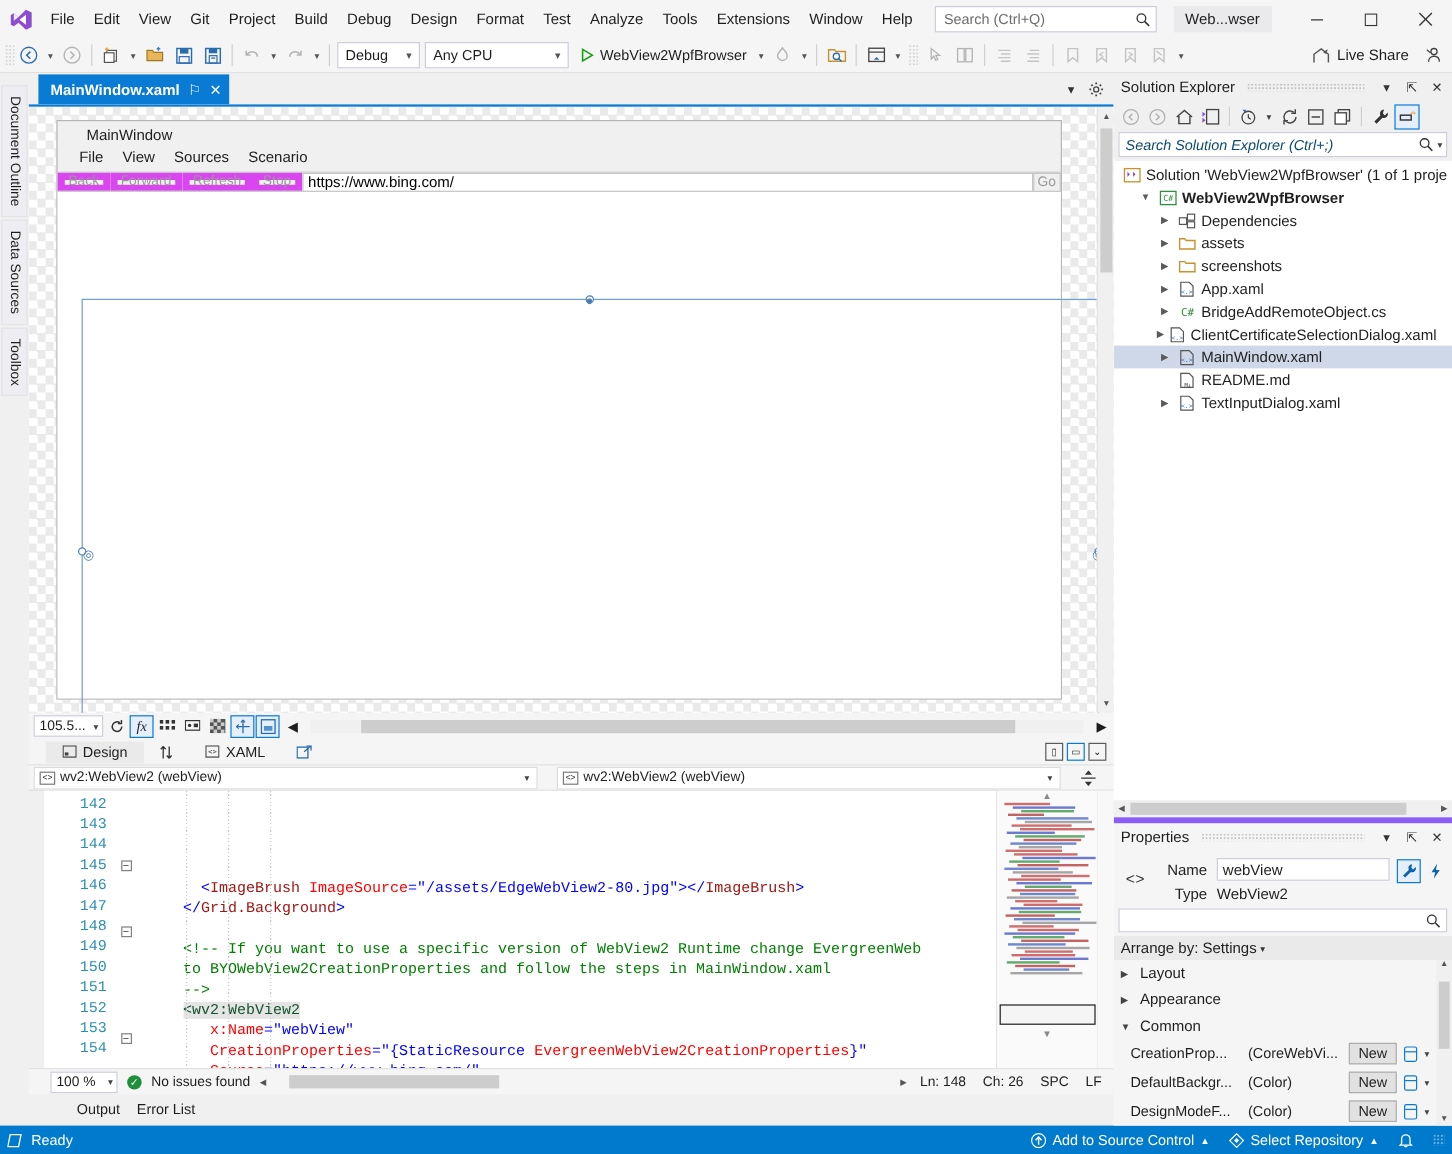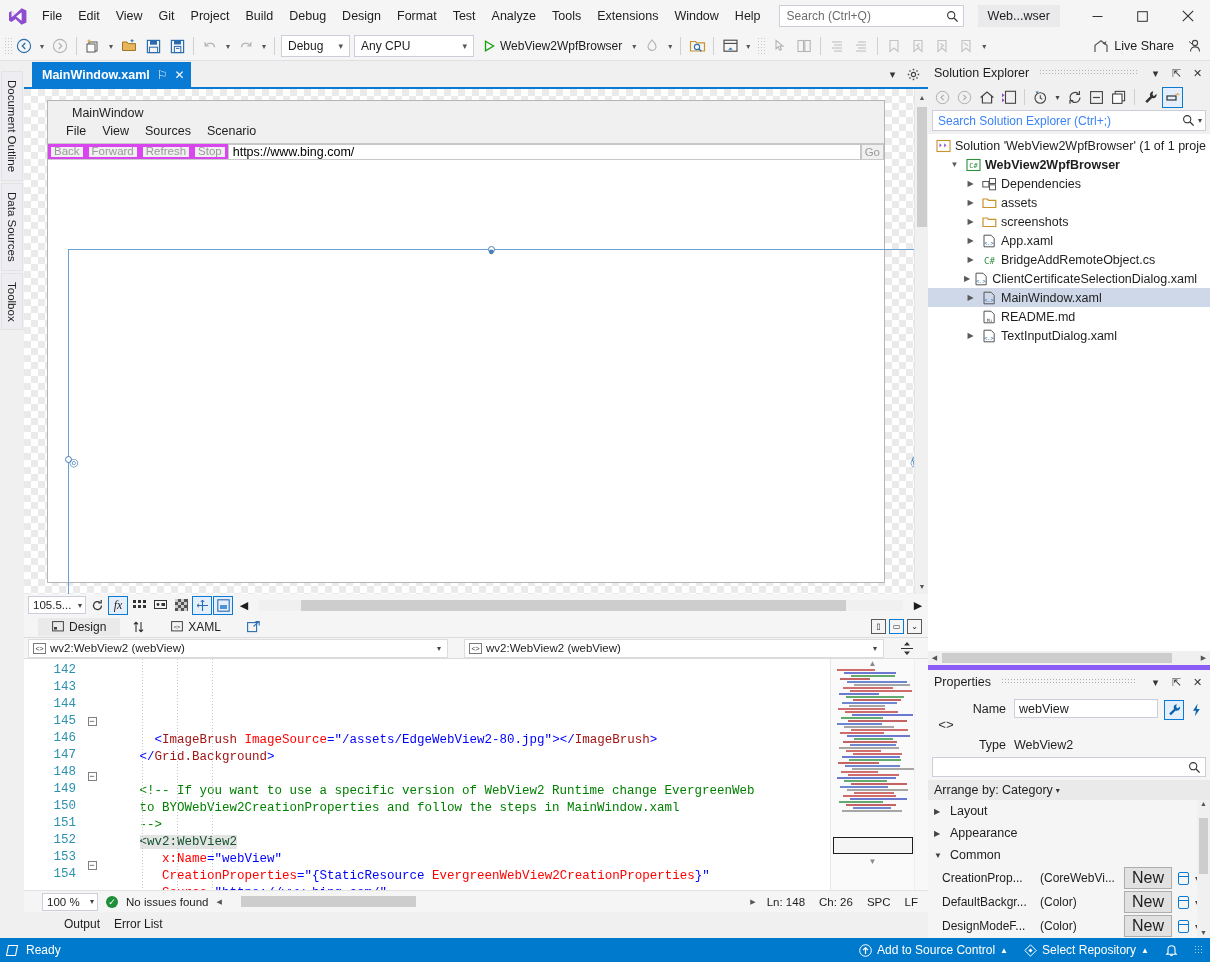--- a/index.html
+++ b/index.html
@@ -65,21 +65,21 @@
         border-top: 2px solid #0a7bd5; background:#f5f5f5; }
   .designer-canvas { flex:1; position:relative; overflow:hidden;
         background:
           repeating-conic-gradient(#ffffff 0% 25%, #eaeaea 0% 50%) 0 0 / 14px 14px; }
   .design-window { position:absolute; left:23px; top:11px; width:838px; height:483px;
         background:#f0f0f0; border:1px solid #b5b5b5; }
   .dw-title { font-size:12.5px; padding:5px 0 2px 24px; color:#1e1e1e; }
   .dw-menu { display:flex; gap:0px; padding-left:10px; font-size:12.5px; }
   .dw-menu span { padding: 2px 8px; }
   .dw-toolbar { display:flex; align-items:stretch; height:17px; border-top:1px solid #c9c9c9; margin-top:3px; }
-  .dw-btn { border:3px solid #d946ef; background:#f0f0f0; color:#9a9a9a; font-size:11.5px;
+  .dw-btn { border:6px solid #d946ef; background:#f0f0f0; color:#9a9a9a; font-size:11.5px;
             padding: 0 3px; display:flex; align-items:center; line-height:1; }
   .dw-url { flex:1; background:#fff; border:1px solid #c6c6c6; font-size:12.5px; padding-left:4px;
             display:flex; align-items:center; color:#000; }
   .dw-go { border:1px solid #c6c6c6; background:#f0f0f0; color:#9a9a9a; font-size:11.5px;
            padding:0 3px; display:flex; align-items:center; }
   .dw-web { position:absolute; left:0; right:0; top:58px; bottom:0; background:#fff; border-top:1px solid #c9c9c9; }
 
   
   .sel-box { position:absolute; left:44px; top:160px; width:848px; height:422px;
              border:1px solid #6a9fd8; pointer-events:none; }
@@ -119,21 +119,21 @@
   .crumbs { height: 21px; flex:0 0 21px; display:flex; align-items:center; background:#f5f5f5; gap:16px;
             padding: 0 4px; border-bottom:1px solid #dcdcdc; }
   .crumb { height:19px; border:1px solid #dcdcdc; background:#fff; display:flex; align-items:center;
            padding: 0 2px 0 4px; font-size:11.5px; gap:4px; }
   .crumb .cv { flex:1; white-space:nowrap; overflow:hidden; }
   .crumb .ca { font-size:8px; color:#444; padding:0 4px; }
   .crumb-ico { display:inline-flex; align-items:center; justify-content:center; width:13px; height:11px;
                border:1px solid #7a7a7a; font-size:7px; color:#333; background:#fff;}
 
   
-  .editor { flex: 0 0 231px; display:flex; background:#fff; min-height:0; position:relative; }
+  .editor { flex: 0 0 231px; display:flex; background:#fff; min-height:0; position:relative;margin-left:13px; }
   .gutter { width: 58px; flex:0 0 58px; text-align:right; padding-right:6px; padding-top:3px;
             font-family:"Liberation Mono", monospace; font-size:12.5px; color:#2b91af; background:#fff; }
   .gline { height:17px; line-height:17px; }
   .foldcol { width: 20px; flex:0 0 20px; position:relative; padding-top:3px; }
   .foldbox { width:9px; height:9px; border:1px solid #808080; background:#fff; color:#333; font-size:9px;
              line-height:7px; text-align:center; margin: 4px auto 0; }
   .guide { position:absolute; top:0; bottom:0; width:1px;
            background: repeating-linear-gradient(to bottom,#c8c8c8 0 1px, transparent 1px 3px); }
   .codearea { flex:1; padding-top:3px; font-family:"Liberation Mono", monospace; font-size:12.5px;
               position:relative; overflow:hidden; white-space:pre; }
@@ -174,57 +174,57 @@
       background-size: 3px 3px; background-position: 0 2px; }
   .ph-btn { width:17px; height:18px; display:flex; align-items:center; justify-content:center; font-size:11px; color:#333;}
 
   .se-toolbar { height: 24px; display:flex; align-items:center; gap:1px; padding-left:4px; }
   .se-btn { width:21px; height:21px; display:flex; align-items:center; justify-content:center; }
   .se-btn.on { border:1px solid #0a7bd5; background:#e4effb; }
   .se-sep { width:1px; height:16px; background:#d0d0d0; margin:0 4px; }
 
   .se-search { height:21px; margin: 1px 4px 3px 4px; border:1px solid #cccedb; background:#fff;
                display:flex; align-items:center; padding-left:5px; font-size:12px; }
-  .se-search .ph { flex:1; color:#3b82f6; }
+  .se-search .ph { flex:1; color:#0c4a6e;font-style:italic; }
 
   .tree { flex:1; background:#fff; overflow:hidden; padding-top:2px; font-size:12.5px; }
   .trow { height:19px; display:flex; align-items:center; gap:4px; padding-right:20px; white-space:nowrap; }
   .trow.sel { background:#cfd8e8; }
   .tarrow { width:13px; text-align:center; font-size:8px; color:#5a5a5a; }
   .tico { width:16px; display:flex; align-items:center; justify-content:center; font-size:10px; }
   .tname.bold { font-weight:bold; }
 
   .se-hscroll { height:14px; background:#f0f0f0; position:relative; flex:0 0 14px; }
   .se-hscroll .thumb { position:absolute; left:14px; top:2px; width:230px; height:10px; background:#cdcdcd; }
   .se-hscroll .ar { position:absolute; top:0; width:13px; height:14px; display:flex; align-items:center;
                     justify-content:center; font-size:7px; color:#555; }
 
   
   .props { flex: 0 0 245px; display:flex; flex-direction:column; background:#f5f5f5; border-top:5px solid #8b5cf6;}
   .prop-name-row { display:flex; align-items:center; padding: 5px 4px 2px 4px; gap:6px; }
   .prop-ic { width:28px; text-align:center; font-family:"Liberation Mono",monospace; font-size:13px; color:#333; }
-  .prop-lbls { display:flex; flex-direction:column; gap:20px; flex:1;justify-content:center; }
+  .prop-lbls { display:flex; flex-direction:column; gap:4px; flex:1;justify-content:center; }
   .prop-line { display:flex; align-items:center; gap:8px; font-size:12.5px; }
   .prop-line .lbl { width:40px; text-align:right; }
   .prop-input { flex:1; height:19px; border:1px solid #cccedb; background:#fff; font-size:12.5px;
                 padding-left:4px; display:flex; align-items:center; }
   .prop-btns { display:flex; gap:2px; align-self:flex-start; margin-top:1px; }
   .pb { width:20px; height:20px; display:flex; align-items:center; justify-content:center; font-size:12px; }
   .pb.on { border:1px solid #0a7bd5; background:#e4effb; }
   .prop-search { height:20px; margin: 3px 4px; border:1px solid #cccedb; background:#fff; display:flex;
                  align-items:center; padding: 0 4px; }
   .arrange { height:20px; display:flex; align-items:center; padding-left:6px; font-size:12.5px; gap:3px;
              background:#eaeaea; }
   .cat-list { flex:1; background:#f5f5f5; overflow:hidden; position:relative; }
   .cat-row { height:22px; display:flex; align-items:center; gap:6px; padding-left:6px; font-size:12.5px; }
   .cat-arrow { font-size:8px; color:#444; width:10px; }
   .pr-row { height:24px; display:flex; align-items:center; gap:6px; padding-left:14px; font-size:12px; }
   .pr-row .pn { width:92px; overflow:hidden; white-space:nowrap; }
   .pr-row .pv { width:78px; color:#1e1e1e; white-space:nowrap; overflow:hidden;}
-  .newbtn { border:1px solid #adadad; background:#e1e1e1; font-size:16px; padding: 1px 7px; }
+  .newbtn { border:1px solid #adadad; background:#e1e1e1; font-size:12px; padding: 1px 7px; }
   .dbico { width:11px; height:13px; border:1px solid #0a7bd5; border-radius:2px; position:relative; }
   .dbico::before { content:''; position:absolute; left:0; right:0; top:3px; height:1px; background:#0a7bd5;}
   .cat-scroll { position:absolute; right:0; top:0; bottom:0; width:13px; background:#f0f0f0; }
   .cat-scroll .thumb { position:absolute; left:2px; top:18px; width:9px; height:56px; background:#cdcdcd; }
 
   
   .statusbar { height: 24px; flex:0 0 24px; background:#007acc; color:#fff; display:flex; align-items:center;
                font-size:12px; padding: 0 6px; gap:7px; }
   .sb-right { margin-left:auto; display:flex; align-items:center; gap:16px; }
   .sb-item { display:flex; align-items:center; gap:5px; }
@@ -1046,21 +1046,21 @@
           <span style="flex:1"></span>
           <span>
             <svg width="13" height="13" viewBox="0 0 13 13">
                 <circle cx="5.2" cy="5.2" r="3.6" fill="none" stroke="#333" stroke-width="1.1"></circle>
                 <line x1="8" y1="8" x2="11.6" y2="11.6" stroke="#333" stroke-width="1.3"></line>
               </svg>
           </span>
         </div>
 
         <div class="arrange">
-          <span>Arrange by: Category</span>
+          <span>Arrange by: Settings</span>
           <span style="font-size:8px;color:#333">▾</span>
         </div>
 
         <div class="cat-list">
           <div class="cat-row">
             <span class="cat-arrow">▶</span>
             <span>Layout</span>
           </div>
           <div class="cat-row">
             <span class="cat-arrow">▶</span>

